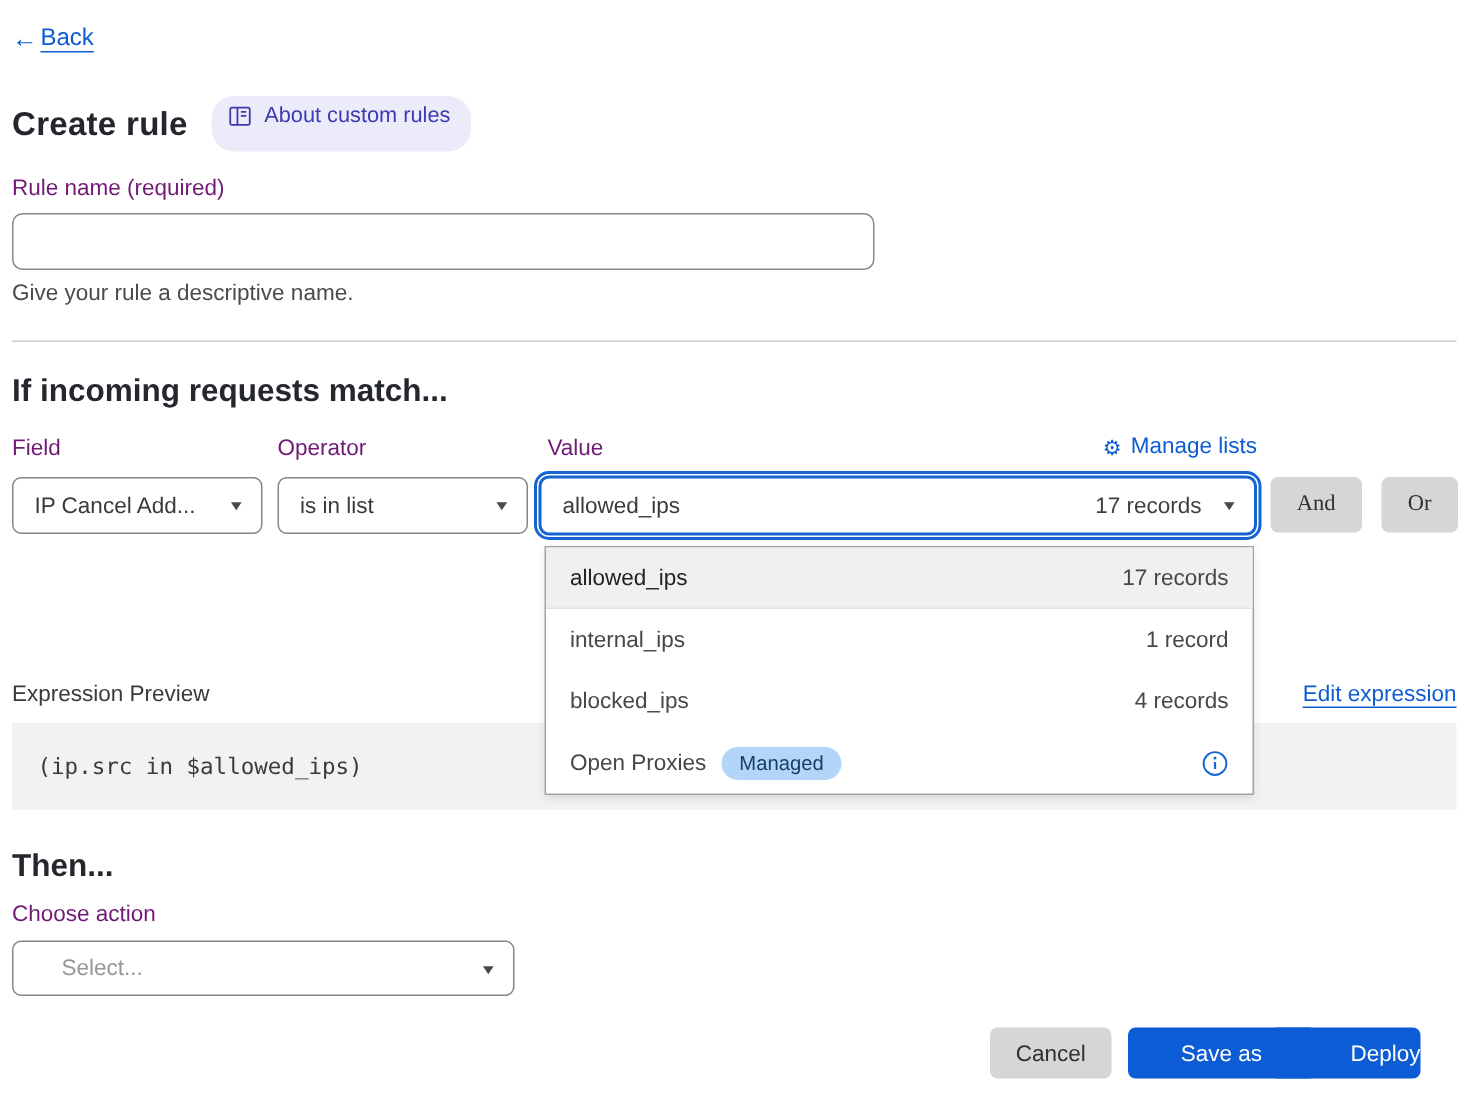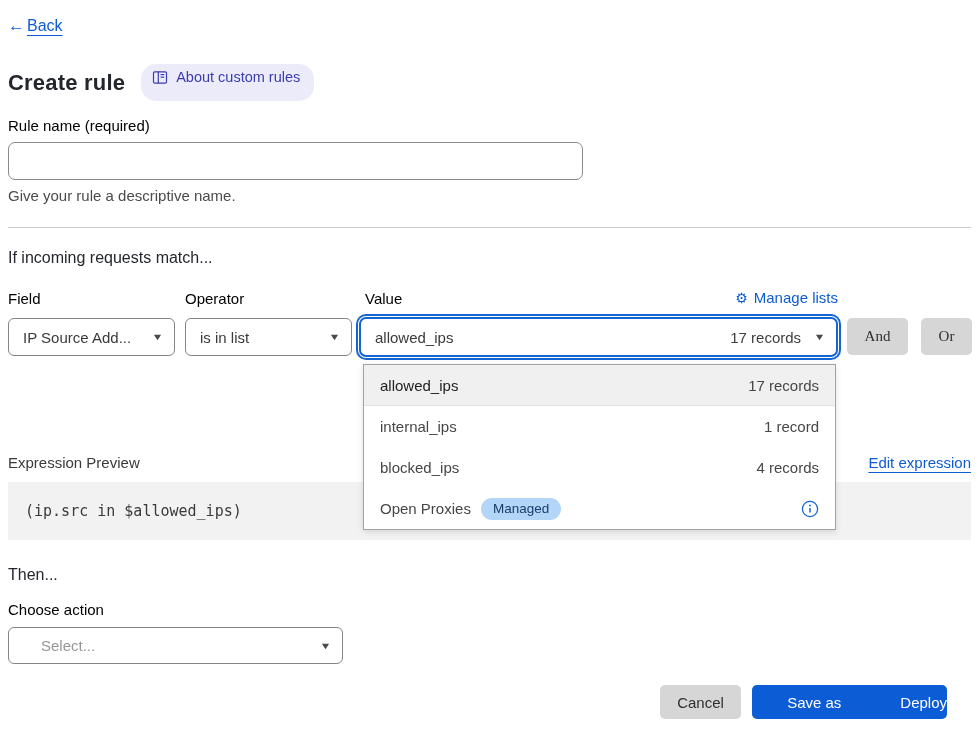--- a/index.html
+++ b/index.html
@@ -18,32 +18,32 @@
   
   .title-row { position:absolute; left:8px; top:64px; display:flex; align-items:center; gap:16px; }
   .page-title { font-size:22px; font-weight:700; color:#23262c; letter-spacing:.2px; }
   .about-badge {
     display:flex; align-items:center; gap:8px; background:#ecebfa; color:#3c3cb0;
     border-radius:15px; padding:5px 14px 16px 11px; font-size:14.5px;
   }
   .about-badge svg { display:block; }
 
   
-  .field-label { position:absolute; font-size:15px; color:#000000; }
+  .field-label { position:absolute; font-size:15px; color:#701a75; }
   .rule-name-label { left:8px; top:117px; }
   .rule-name-input {
     position:absolute; left:8px; top:142px; width:575px; height:38px;
     border:1px solid #8a8a8a; border-radius:7px; font-size:15px; padding:0 12px;
     font-family:"Liberation Sans", sans-serif; color:#333; background:#fff; outline:none;
   }
   .helper { position:absolute; left:8px; top:187px; font-size:15px; color:#4b4b4b; }
 
   .divider { position:absolute; left:8px; top:227px; width:963px; height:1px; background:#cccccc; }
 
-  .section-h { position:absolute; font-size:16px; font-weight:400; color:#24272d; }
+  .section-h { position:absolute; font-size:21px; font-weight:700; color:#24272d; }
   .match-h { left:8px; top:249px; }
 
   .lbl-field { left:8px; top:290px; }
   .lbl-operator { left:185px; top:290px; }
   .lbl-value { left:365px; top:290px; }
 
   .select {
     position:absolute; top:318px; height:38px; background:#fff;
     border:1px solid #858585; border-radius:6px; display:flex; align-items:center;
     padding:0 12px 0 14px; font-size:15px; color:#3a3a3a; cursor:pointer;
@@ -138,21 +138,21 @@
 
   <div class="divider"></div>
 
   <h2 class="section-h match-h">If incoming requests match...</h2>
 
   <div class="field-label lbl-field">Field</div>
   <div class="field-label lbl-operator">Operator</div>
   <div class="field-label lbl-value">Value</div>
 
   <div class="select sel-field">
-    <span>IP Source Add...</span>
+    <span>IP Cancel Add...</span>
     <span class="caret">▼</span>
   </div>
 
   <div class="select sel-operator">
     <span>is in list</span>
     <span class="caret">▼</span>
   </div>
 
   <div class="select sel-value">
     <span>allowed_ips</span>

